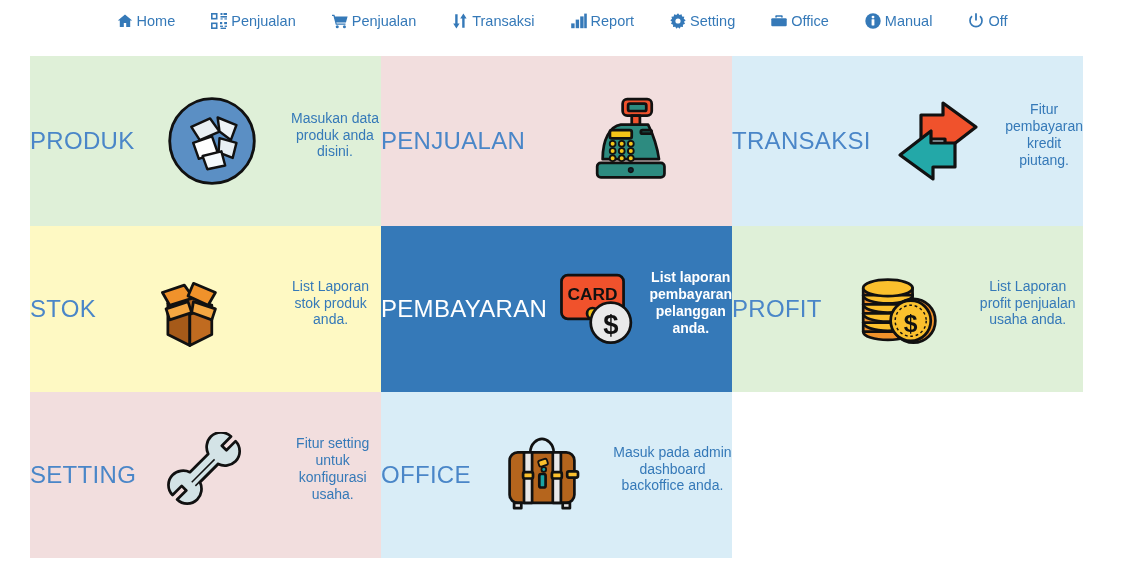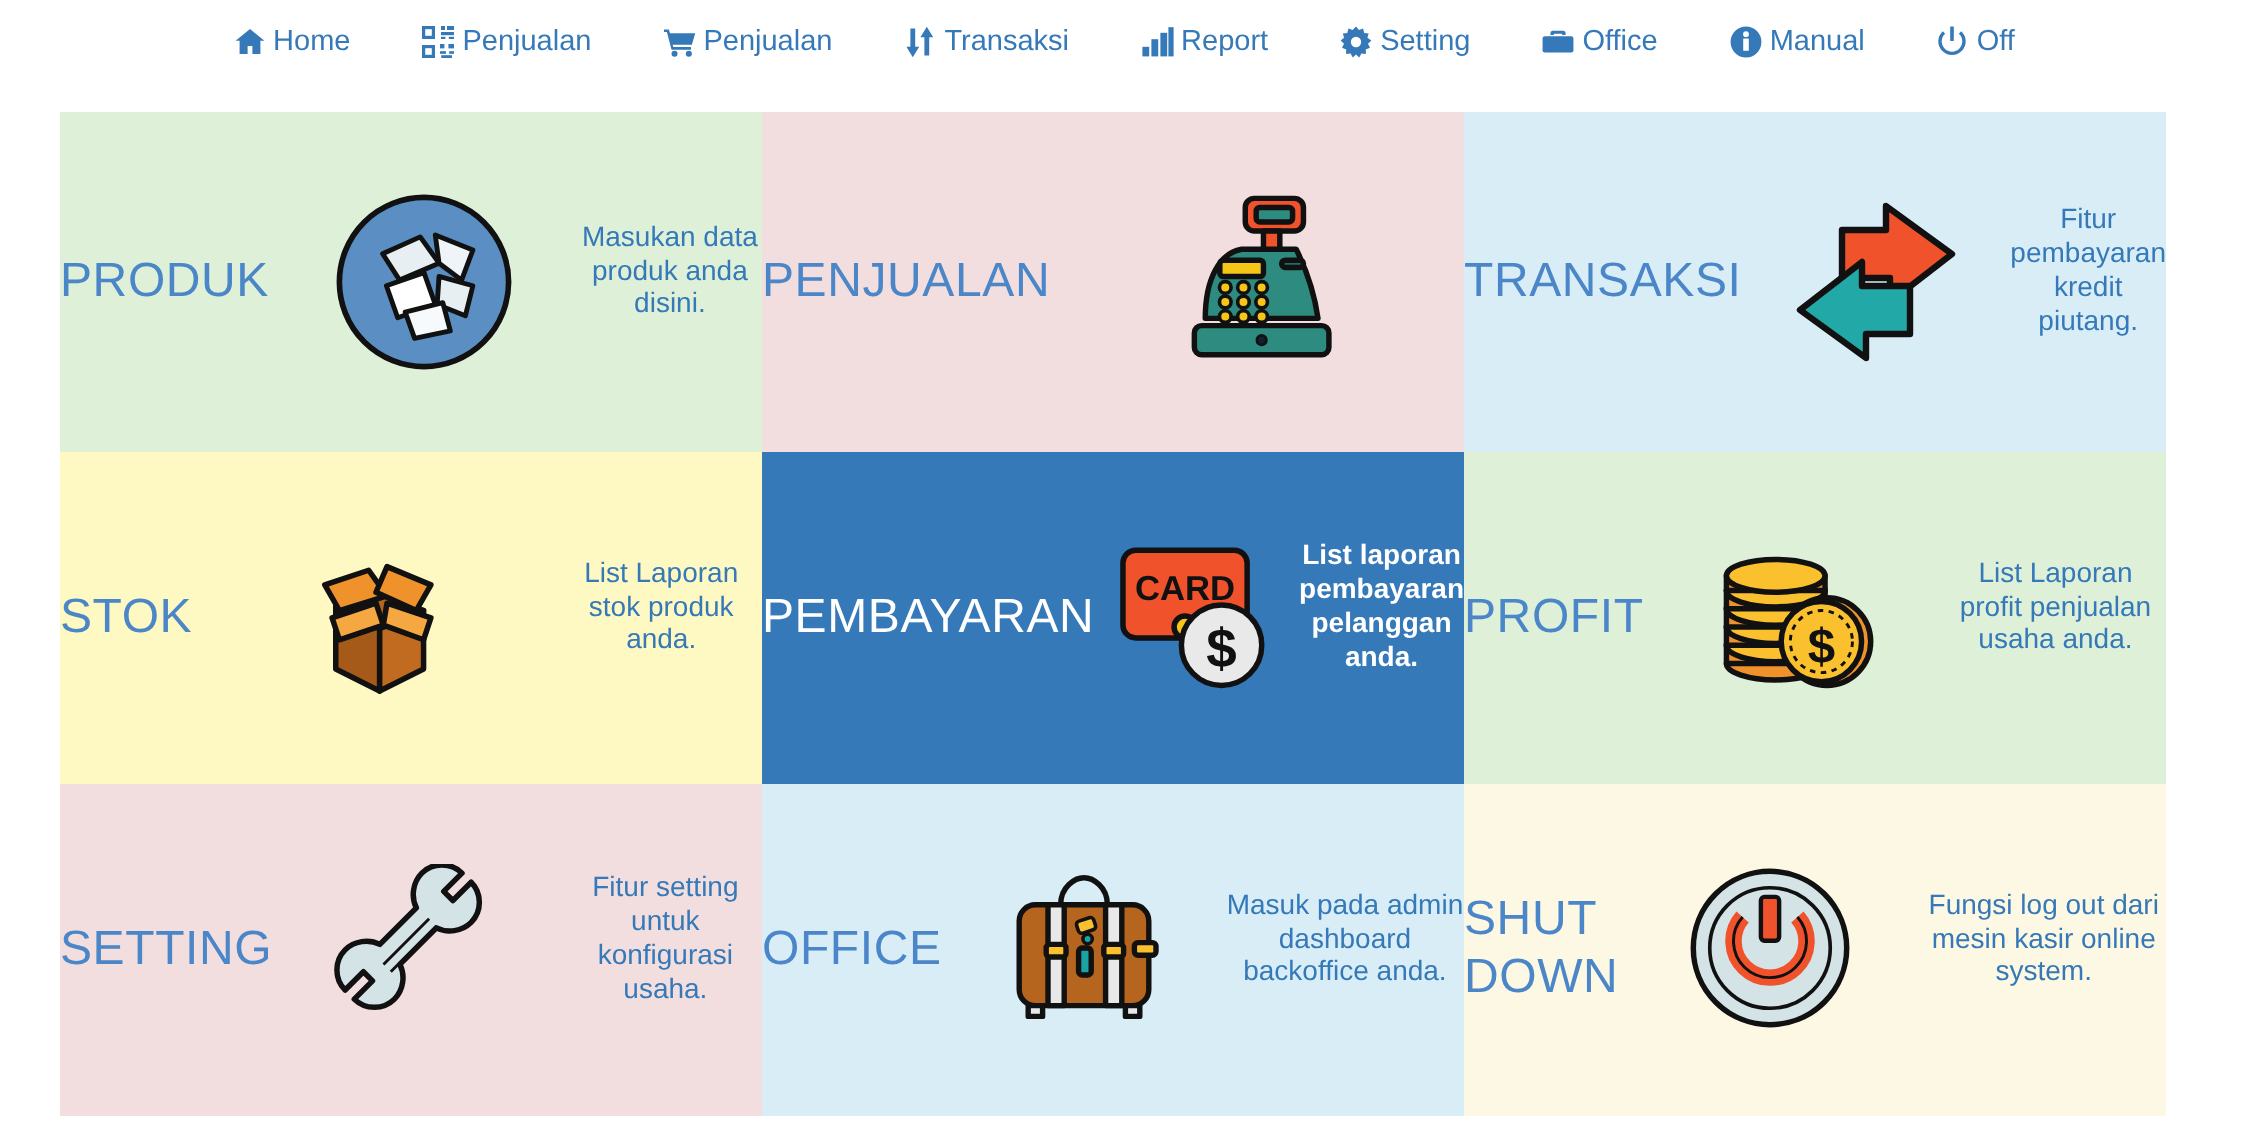--- a/index.html
+++ b/index.html
@@ -354,27 +354,14 @@
         </g>
         <g stroke="#111" stroke-width="2">
           <rect x="46" y="30" width="10" height="7" rx="2" fill="#fbc02d" transform="rotate(-18 51 33)"></rect>
           <circle cx="52" cy="41" r="2.6" fill="#1aa3a3"></circle>
         </g>
       </svg>
     </div>
     <div class="tile-desc">Masuk pada admin dashboard backoffice anda.</div>
   </div>
 
-  <div class="tile r3" style="background:#fcf8e3">
-    <div class="tile-title">SHUT DOWN</div>
-    <div class="tile-icon">
-      <svg width="86" height="84" viewBox="0 0 92 92">
-        <circle cx="46" cy="46" r="42" fill="#d3e3e6" stroke="#111" stroke-width="3"></circle>
-        <circle cx="46" cy="46" r="33" fill="#d3e3e6" stroke="#111" stroke-width="2"></circle>
-        <path fill="none" stroke="#f0522c" stroke-width="9" d="M31 29a20 20 0 1 0 30 0"></path>
-        <path fill="none" stroke="#111" stroke-width="1.6" d="M31 29a20 20 0 1 0 30 0"></path>
-        <rect x="41" y="18" width="10" height="24" rx="2" fill="#f0522c" stroke="#111" stroke-width="2.4"></rect>
-      </svg>
-    </div>
-    <div class="tile-desc">Fungsi log out dari mesin kasir online system.</div>
-  </div>
 
 </div>
 
 </body></html>

